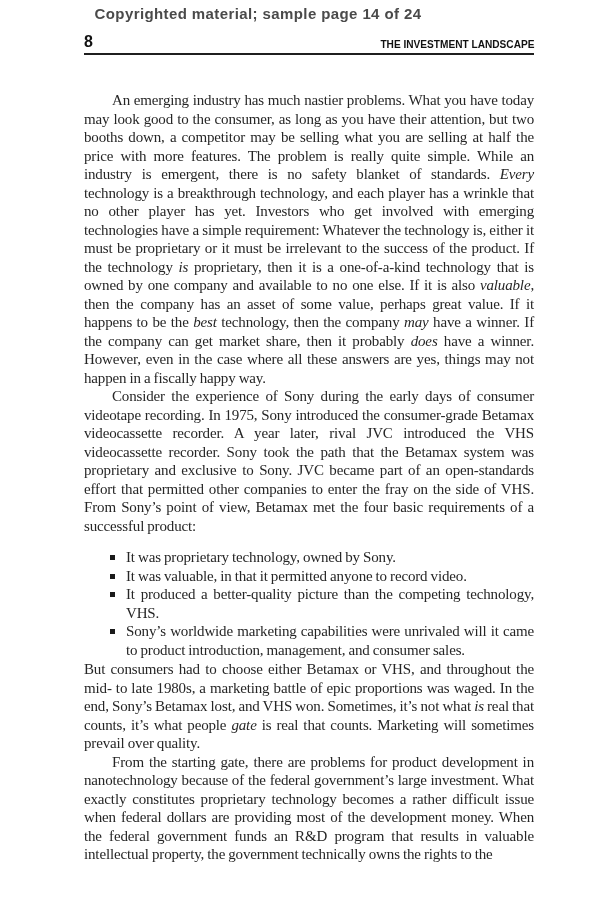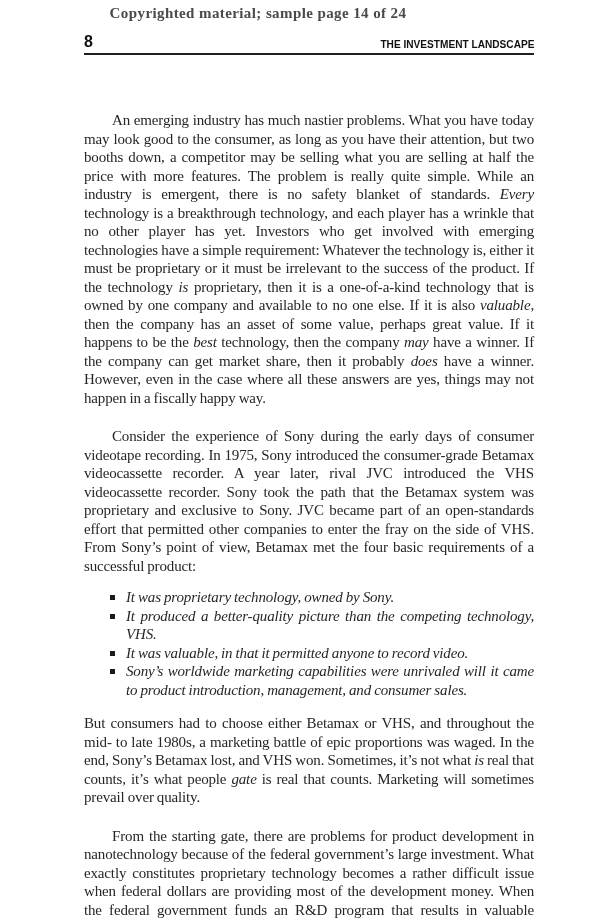--- a/index.html
+++ b/index.html
@@ -14,21 +14,21 @@
     background: #ffffff;
     overflow: hidden;
     font-family: "Liberation Serif", serif;
   }
   .banner {
     position: absolute;
     top: 5px;
     left: 0;
     width: 516px;
     text-align: center;
-    font-family: Liberation Serif, serif;
+    font-family: Liberation Sans, sans-serif;
     font-size: 15px;
     font-weight: bold;
     letter-spacing: 0.4px;
     color: #4a4a4a;
   }
   .header {
     position: absolute;
     top: 34px;
     left: 84px;
     width: 450px;
@@ -63,27 +63,25 @@
     letter-spacing: -0.15px;
     word-spacing: -0.5px;
     color: #262626;
     text-align: justify;
   }
   .body-p {
     margin: 0;
   }
   .body-p.indent {
     text-indent: 28px;
-    margin-top: 20px;
   }
   ul.req-list {
     list-style: none;
-    margin: 13px 0 15px 0;
+    margin: 13px 0 1px 0;
     padding: 0;
-    font-style: italic;
   }
   ul.req-list li {
     position: relative;
     padding-left: 42px;
     margin: 0;
     text-align: justify;
   }
   .sq-bullet {
     position: absolute;
     left: 26px;
@@ -112,25 +110,25 @@
 
     <p class="body-p indent">Consider the experience of Sony during the early days of consumer videotape recording. In 1975, Sony introduced the consumer-grade Betamax videocassette recorder. A year later, rival JVC introduced the VHS videocassette recorder. Sony took the path that the Betamax system was proprietary and exclusive to Sony. JVC became part of an open-standards effort that permitted other companies to enter the fray on the side of VHS. From Sony’s point of view, Betamax met the four basic requirements of a successful product:</p>
 
     <ul class="req-list">
       <li>
         <span class="sq-bullet"></span>
         <span>It was proprietary technology, owned by Sony.</span>
       </li>
       <li>
         <span class="sq-bullet"></span>
-        <span>It produced a better-quality picture than the competing technology, VHS.</span>
+        <span>It was valuable, in that it permitted anyone to record video.</span>
       </li>
       <li>
         <span class="sq-bullet"></span>
-        <span>It was valuable, in that it permitted anyone to record video.</span>
+        <span>It produced a better-quality picture than the competing technology, VHS.</span>
       </li>
       <li>
         <span class="sq-bullet"></span>
         <span>Sony’s worldwide marketing capabilities were unrivaled will it came to product introduction, management, and consumer sales.</span>
       </li>
     </ul>
 
     <p class="body-p">But consumers had to choose either Betamax or VHS, and throughout the mid- to late 1980s, a marketing battle of epic proportions was waged. In the end, Sony’s Betamax lost, and VHS won. Sometimes, it’s not what <em>is</em> real that counts, it’s what people <em>gate</em> is real that counts. Marketing will sometimes prevail over quality.</p>
 
     <p class="body-p indent">From the starting gate, there are problems for product development in nanotechnology because of the federal government’s large investment. What exactly constitutes proprietary technology becomes a rather difficult issue when federal dollars are providing most of the development money. When the federal government funds an R&amp;D program that results in valuable intellectual property, the government technically owns the rights to the</p>

